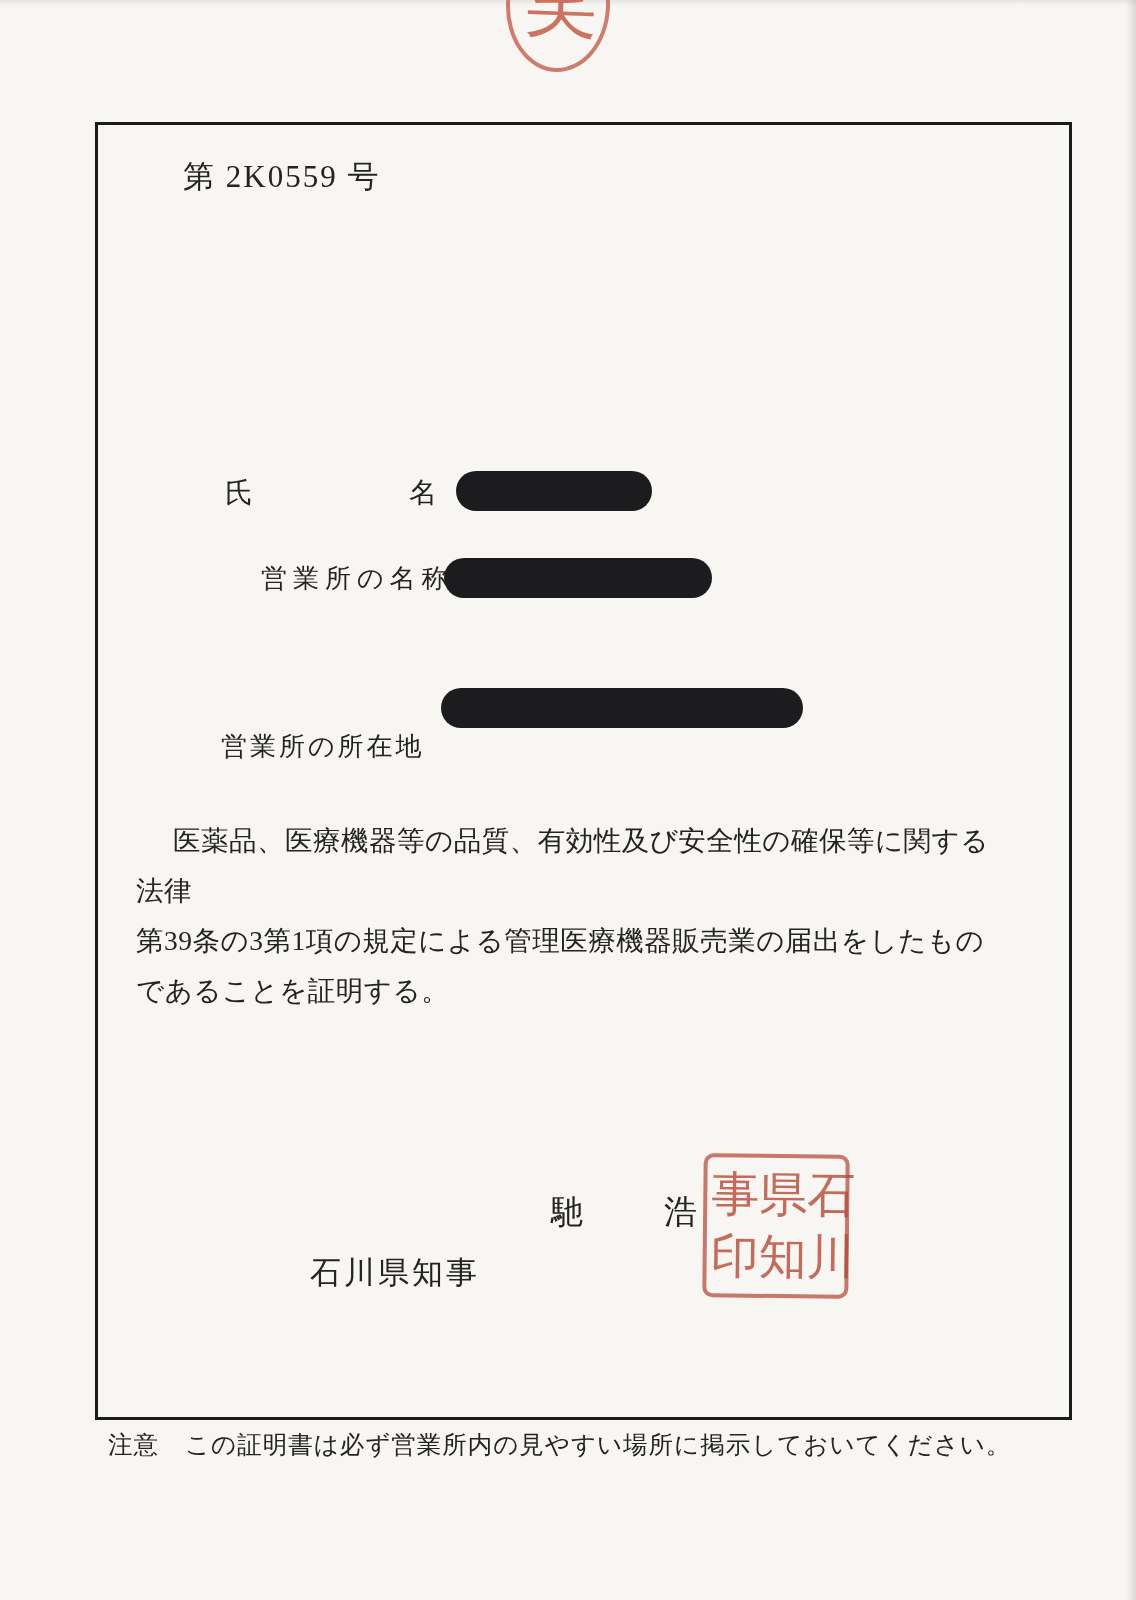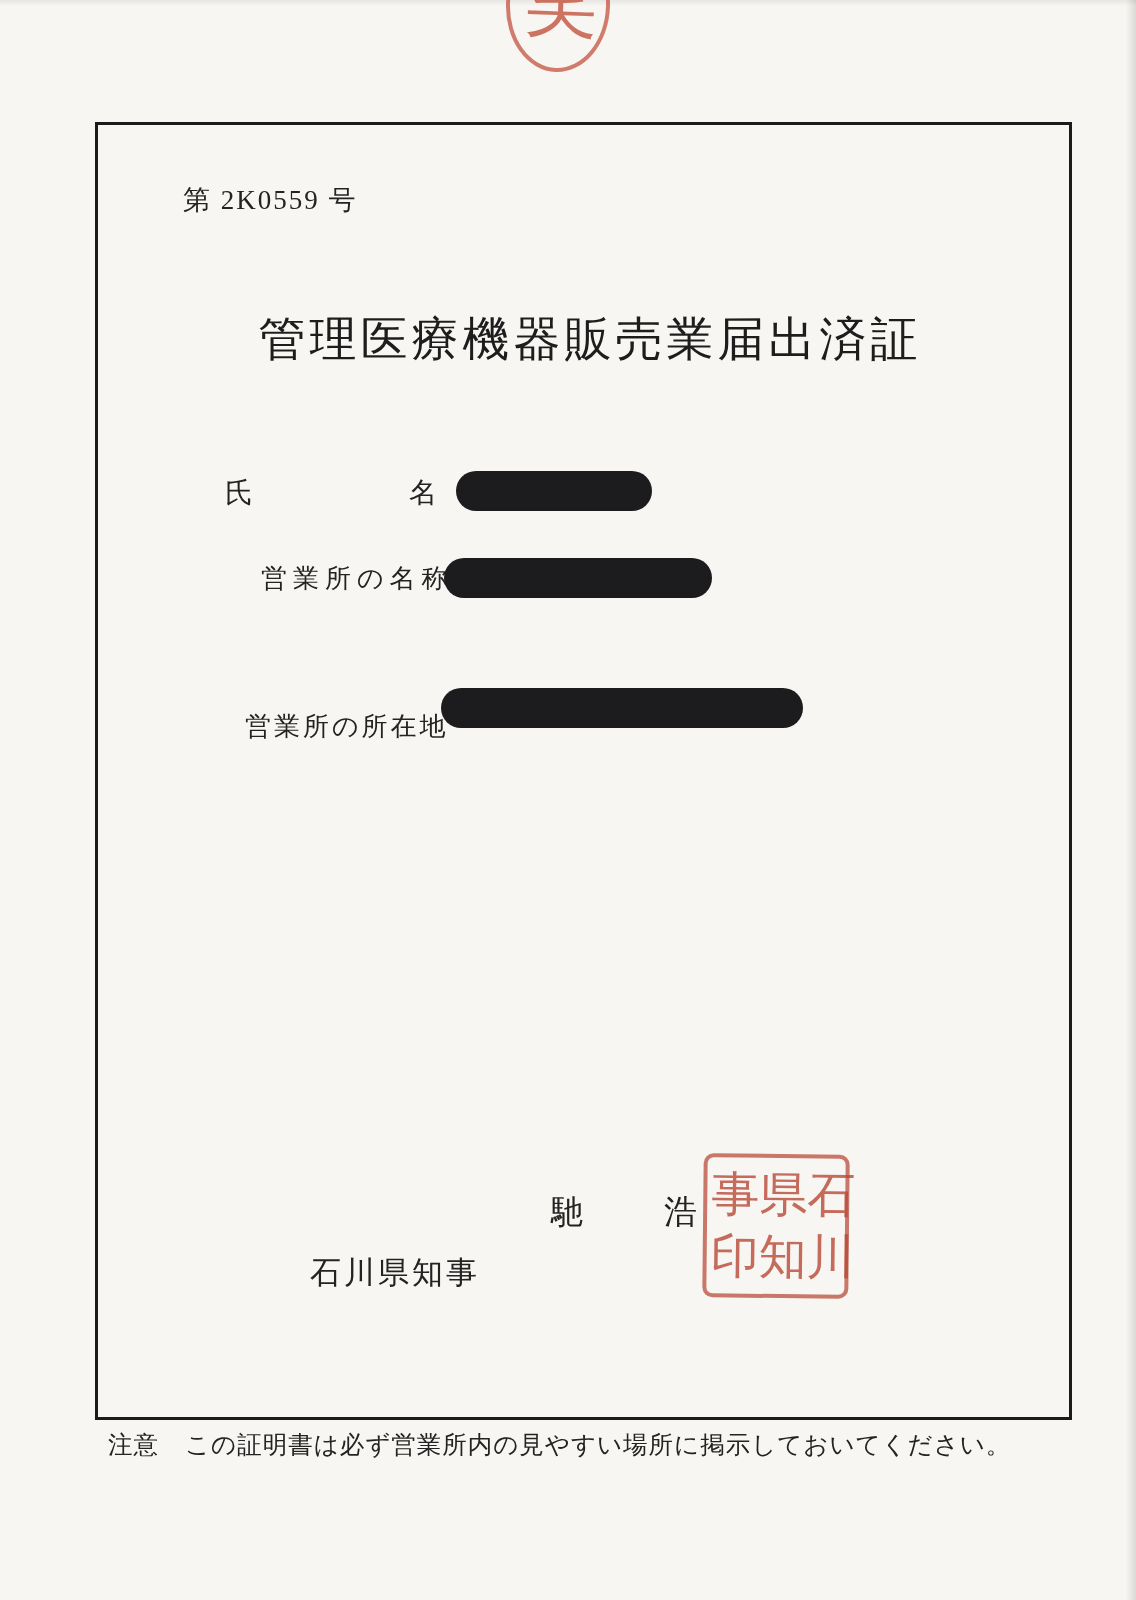--- a/index.html
+++ b/index.html
@@ -37,43 +37,43 @@
 
   
   .frame {
     position:absolute; left:95px; top:122px;
     width:977px; height:1298px;
     border:3px solid #1b1b1b;
     box-sizing:border-box;
   }
 
   .doc-number {
-    position:absolute; left:183px; top:182px;
-    font-size:27px; letter-spacing:2px;
+    position:absolute; left:183px; top:156px;
+    font-size:31px; letter-spacing:2px;
   }
 
   .cert-title {
     position:absolute; left:95px; top:308px; width:990px;
     text-align:center;
     font-size:47px; letter-spacing:4px; font-weight:500;
     color:#1d1d1d;
   }
 
   .label-name {
     position:absolute; left:225px; top:474px; width:212px;
     display:flex; justify-content:space-between;
     font-size:28px;
   }
   .label-office {
     position:absolute; left:221px; top:561px;
     font-size:26px; letter-spacing:6px;margin-left:40px;
   }
   .label-addr {
-    position:absolute; left:221px; top:709px;
-    font-size:26px; letter-spacing:3px;margin-left:24px;
+    position:absolute; left:221px; top:729px;
+    font-size:26px; letter-spacing:3px;
   }
 
   .redact { position:absolute; background:#1c1c1e; }
   .bar-1 { left:456px; top:471px; width:196px; height:40px; border-radius:20px; }
   .bar-2 { left:444px; top:558px; width:268px; height:40px; border-radius:20px; }
   .bar-3 { left:441px; top:688px; width:362px; height:40px; border-radius:20px; }
 
   .body-text {
     position:absolute; left:136px; top:816px; width:880px;
     font-size:27.5px; line-height:50px; letter-spacing:0.5px;
@@ -121,34 +121,38 @@
   <div class="scan-edge-top"></div>
   <div class="scan-edge-right"></div>
 
   <div class="top-stamp"></div>
   <div class="top-stamp-char">笑</div>
 
   <div class="frame"></div>
 
   <div class="doc-number">第 2K0559 号</div>
 
-  <div class="cert-title">管理医療機器販売業届出済証</div>
 
   <div class="label-name">
     <span>氏</span>
     <span>名</span>
   </div>
   <div class="redact bar-1"></div>
 
   <div class="label-office">営業所の名称</div>
   <div class="redact bar-2"></div>
 
   <div class="label-addr">営業所の所在地</div>
   <div class="redact bar-3"></div>
 
+  <div class="body-text">
+    <div class="indent">医薬品、医療機器等の品質、有効性及び安全性の確保等に関する法律</div>
+    <div>第39条の3第1項の規定による管理医療機器販売業の届出をしたもの</div>
+    <div>であることを証明する。</div>
+  </div>
 
 
   <div class="issuer-title">石川県知事</div>
   <div class="issuer-sei">馳</div>
   <div class="issuer-mei">浩</div>
 
   <div class="gov-seal">
     <div class="seal-col">
       <span>石</span>
       <span>川</span>

